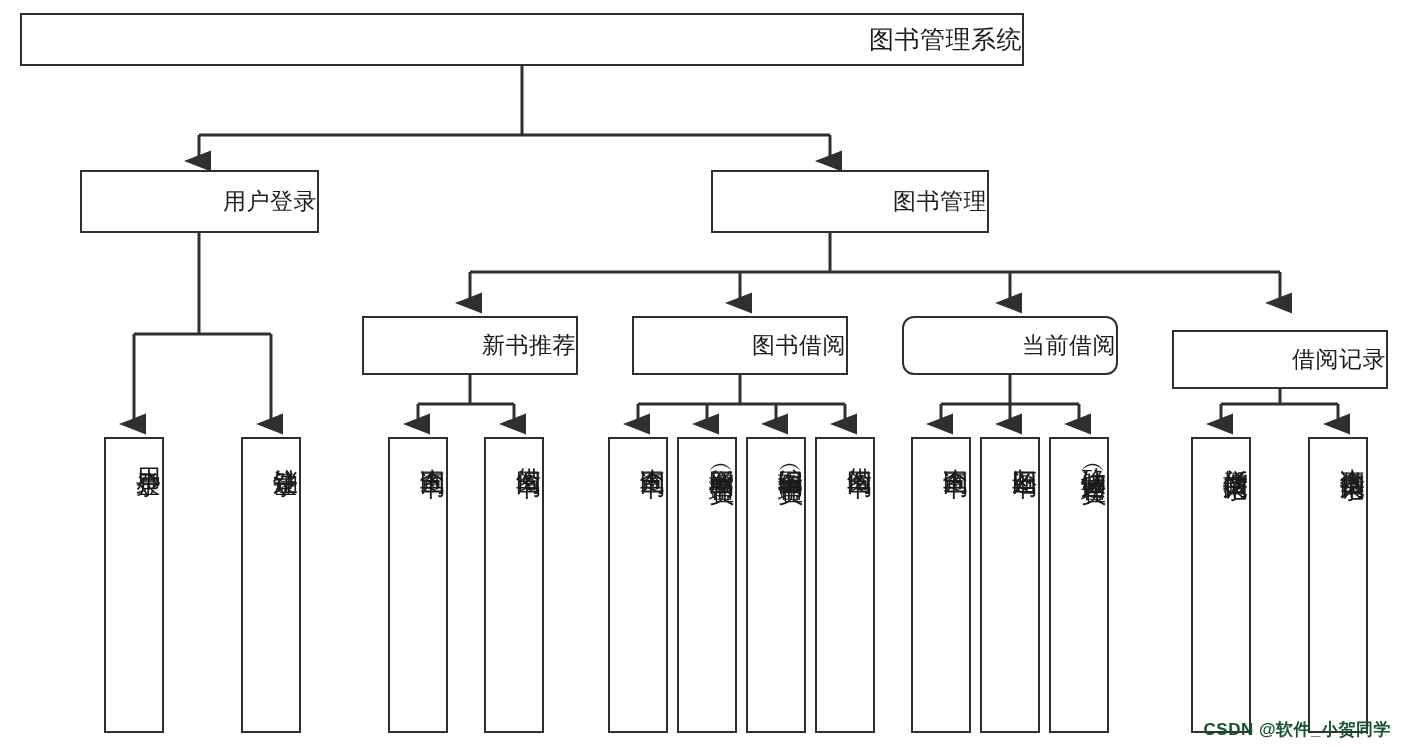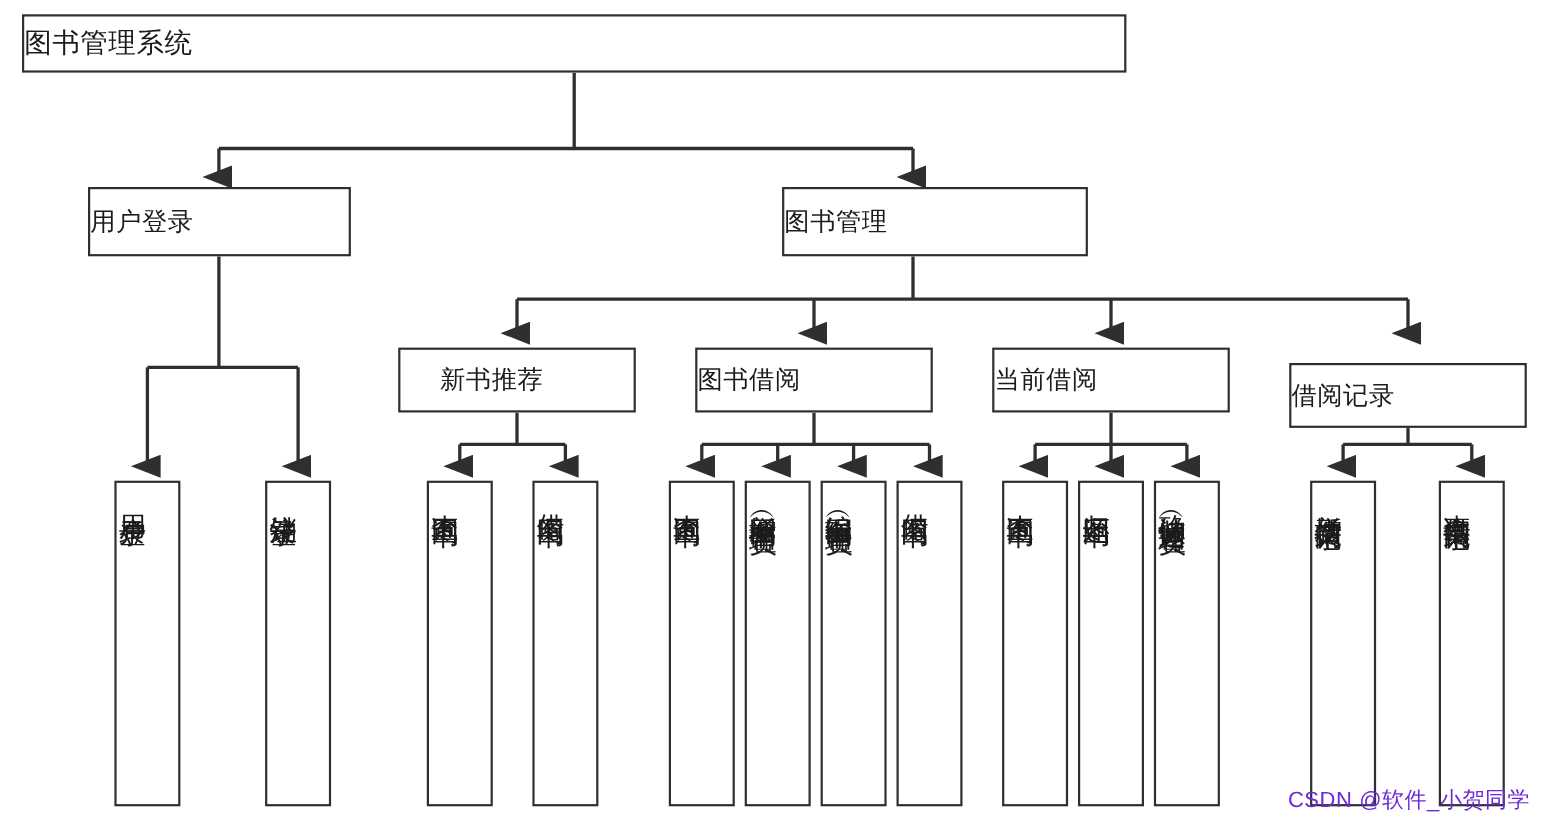--- a/index.html
+++ b/index.html
@@ -25,21 +25,21 @@
     height: 747px;
     pointer-events: none;
   }
   .node {
     position: absolute;
     box-sizing: border-box;
     background: #ffffff;
     border: 2px solid #2f2f2f;
     display: flex;
     align-items: center;
-    justify-content: flex-start;
+    justify-content: flex-end;
     color: #1b1b1b;
   }
   .node .label {
     display: block;
     text-align: center;
     line-height: 1.18;
   }
   .node.horiz .label {
     font-size: 23px;
     letter-spacing: 0.5px;
@@ -57,24 +57,25 @@
     letter-spacing: 2px;
     white-space: nowrap;
   }
   .node.root .label {
     font-size: 25px;
   }
   #watermark {
     position: absolute;
     right: 14px;
     bottom: 6px;
-    font-size: 20px;
-    color: #6d28d9;
+    font-size: 17px;
+    color: #14532d;
     letter-spacing: 0.5px;
     white-space: nowrap;
+    font-weight: bold;
   }
 </style>
 </head>
 <body>
 
 <div id="canvas">
 
   <svg class="connectors" viewBox="0 0 1405 747">
     <defs>
       <marker id="arrow" markerWidth="10" markerHeight="10" refX="3.2" refY="4" orient="auto" markerUnits="strokeWidth">
@@ -135,21 +136,21 @@
   <div class="node horiz" style="left:711px; top:170px; width:278px; height:63px;">
     <span class="label">图书管理</span>
   </div>
 
   <div class="node horiz" style="left:362px; top:316px; width:216px; height:59px;padding-left:36px;">
     <span class="label">新书推荐</span>
   </div>
   <div class="node horiz" style="left:632px; top:316px; width:216px; height:59px;">
     <span class="label">图书借阅</span>
   </div>
-  <div class="node horiz" style="left:902px; top:316px; width:216px; height:59px;">
+  <div class="node horiz" style="left:902px; top:316px; width:216px; height:59px;border-radius:12px;">
     <span class="label">当前借阅</span>
   </div>
   <div class="node horiz" style="left:1172px; top:316px; width:216px; height:59px;margin-top:14px;">
     <span class="label">借阅记录</span>
   </div>
 
   <div class="node vert" style="left:104px; top:437px; width:60px; height:296px;">
     <span class="label">用户登录</span>
   </div>
   <div class="node vert" style="left:241px; top:437px; width:60px; height:296px;">

